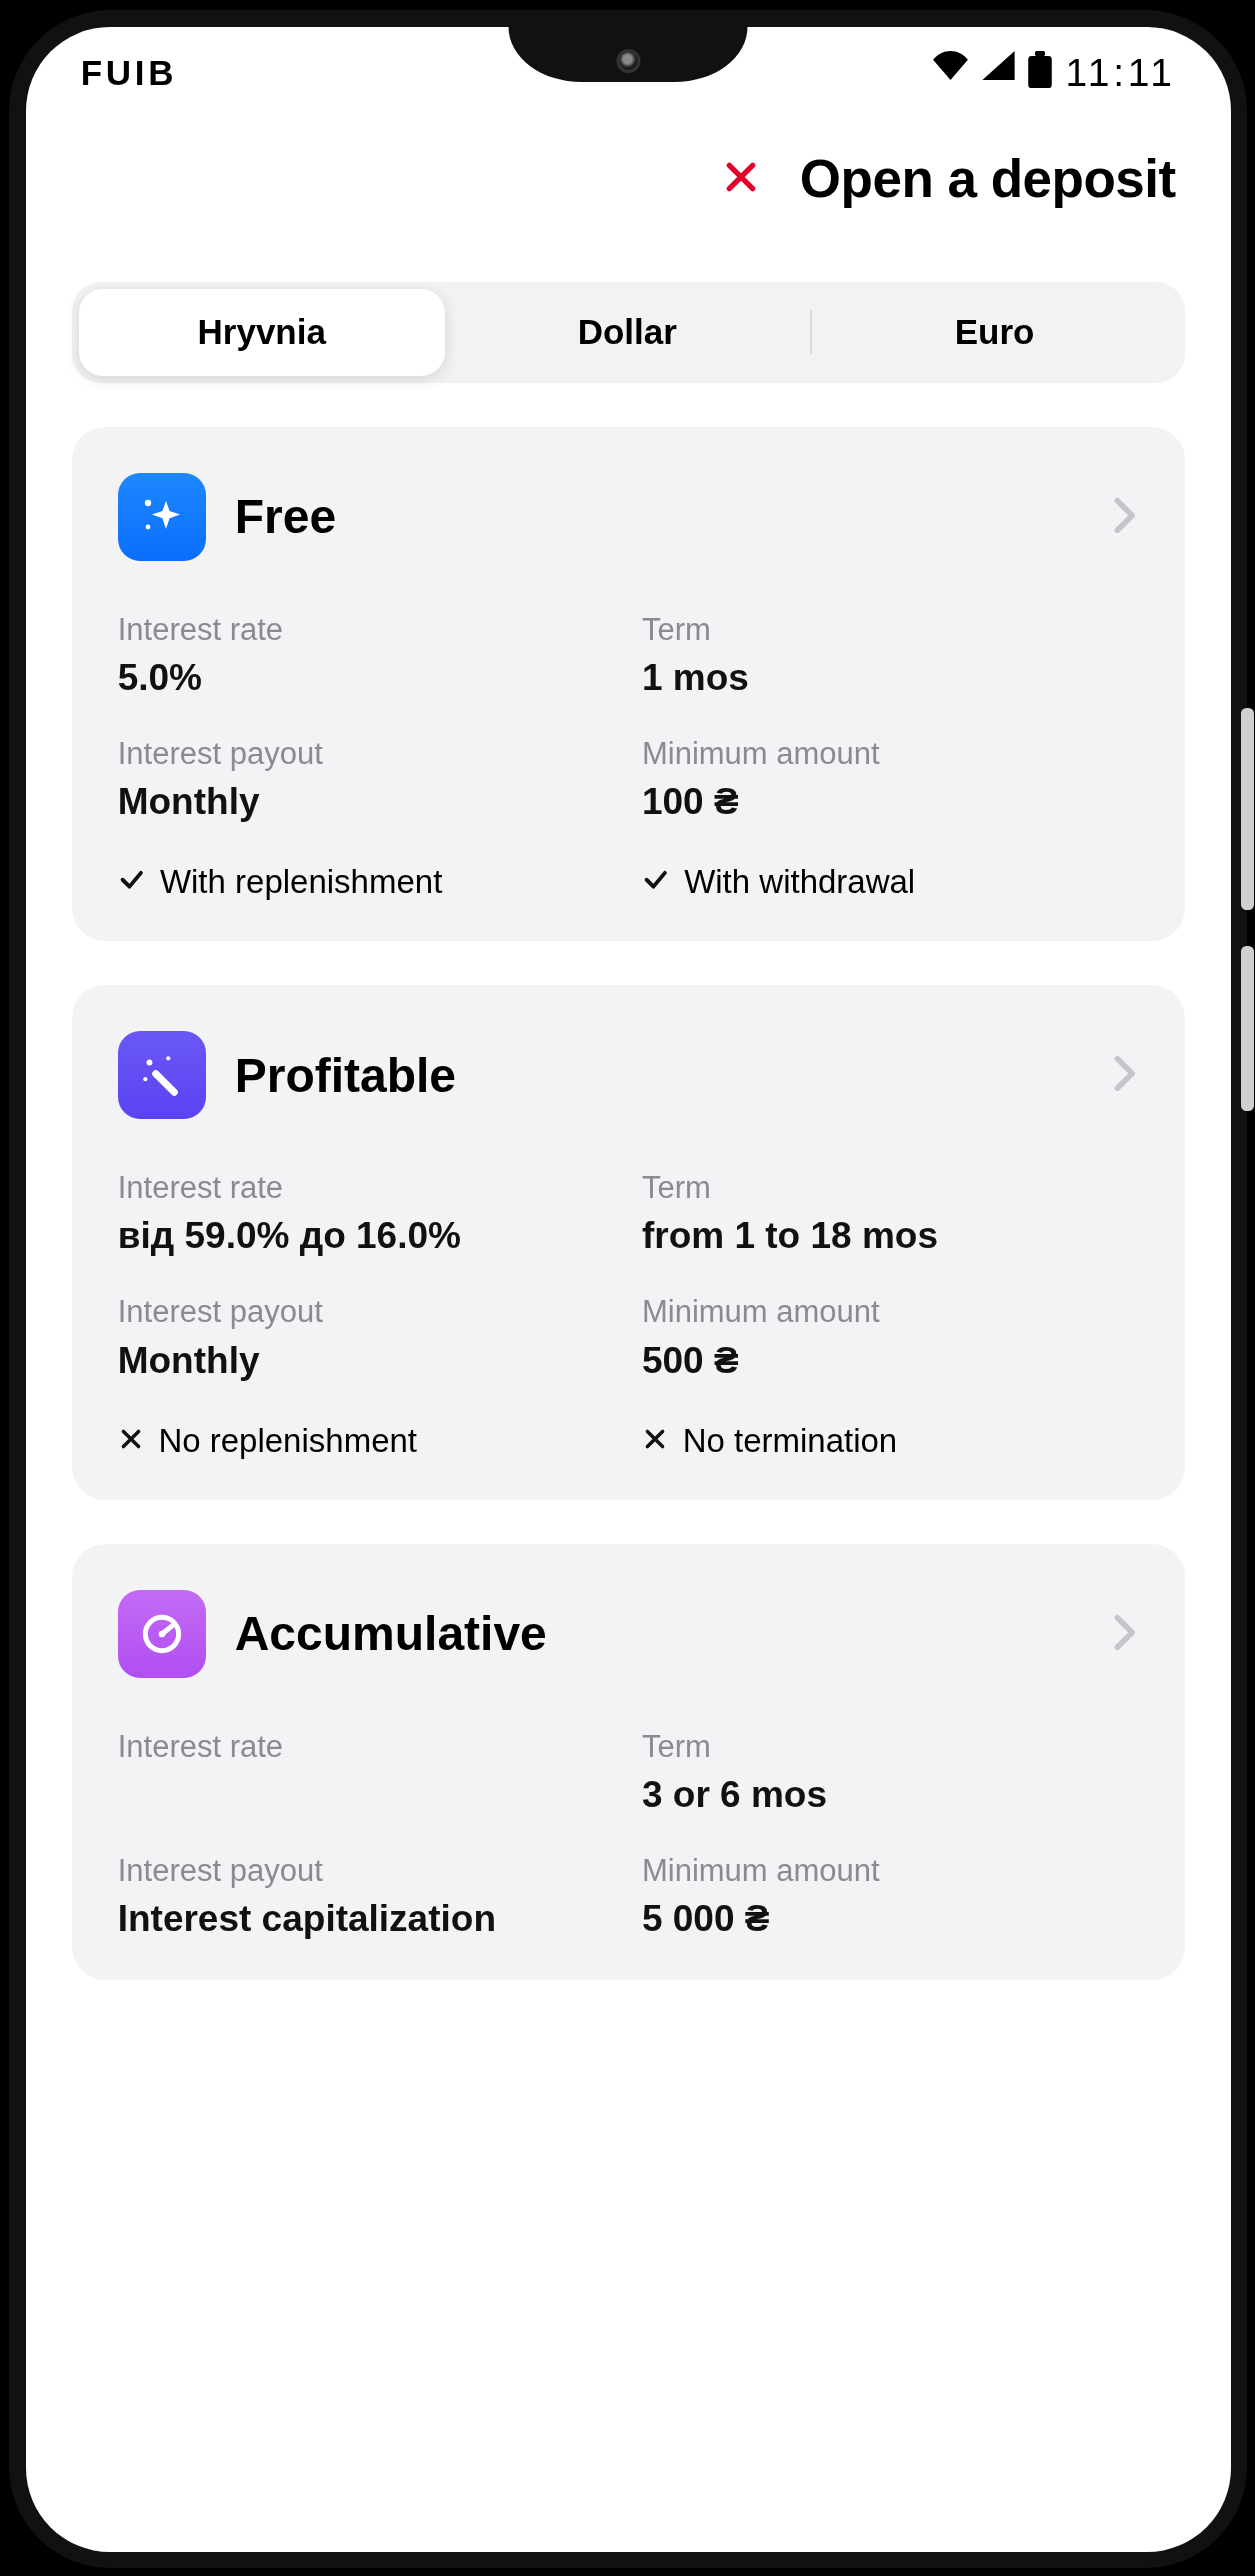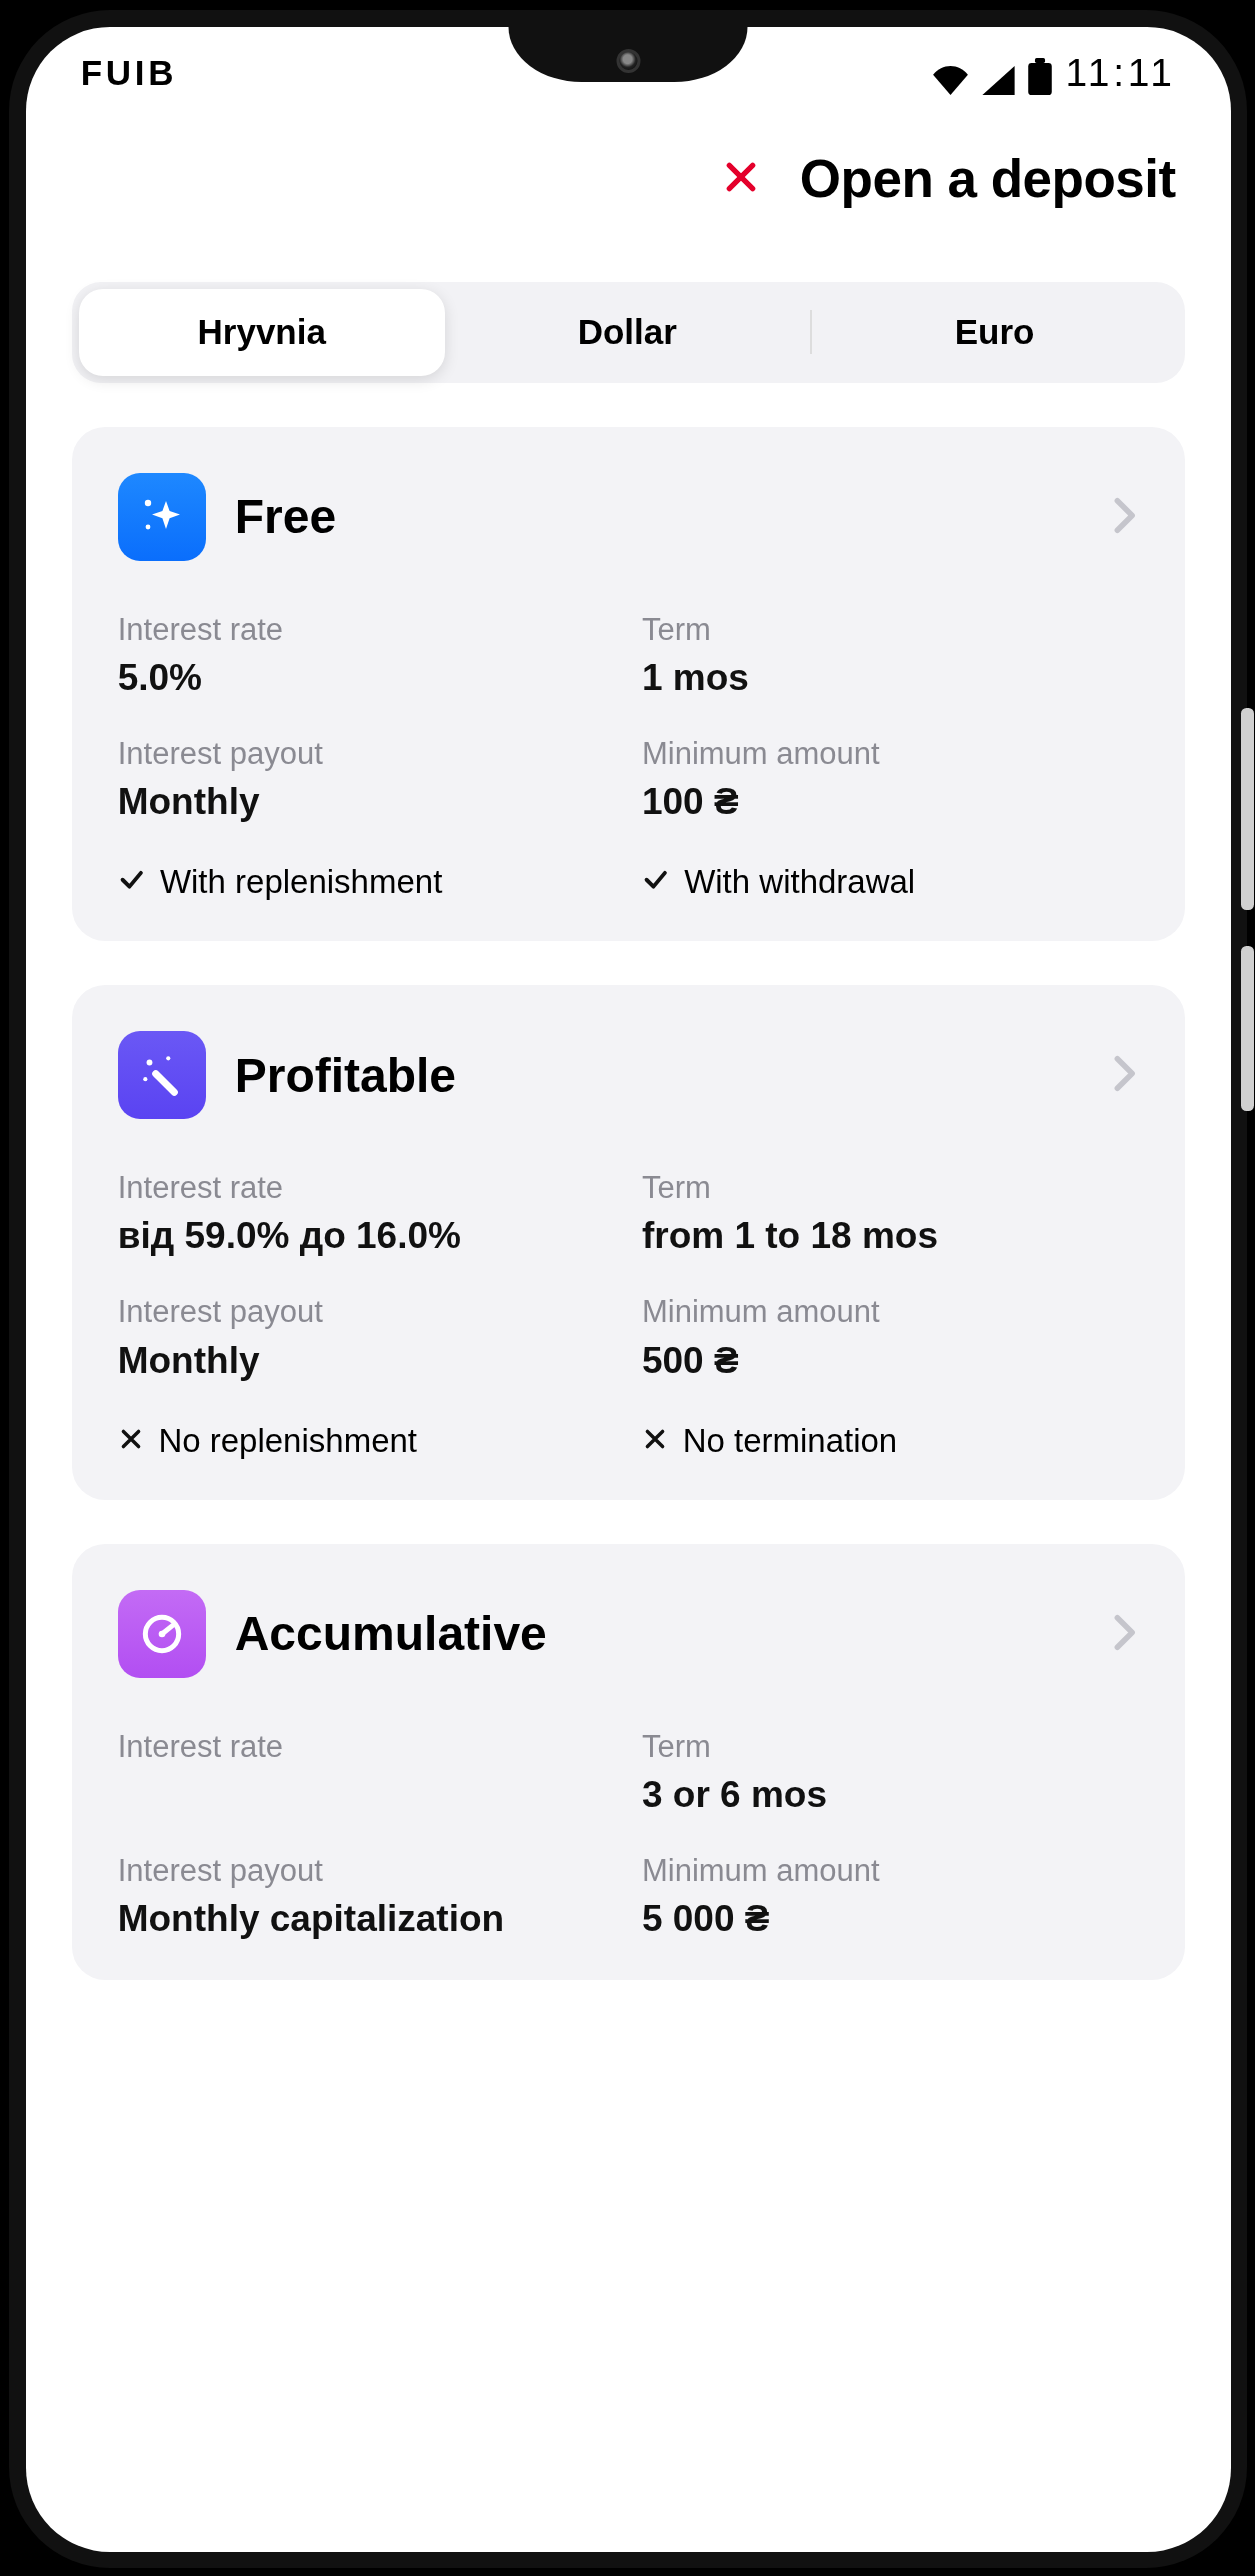--- a/index.html
+++ b/index.html
@@ -54,21 +54,21 @@
   }
 
   
   .status {
     height: 84px;
     display:flex; align-items:center; justify-content:space-between;
     padding: 9.2px 55px 0 55px;
     font-size: 37px; font-weight: 600;
   }
   .status .carrier { letter-spacing: 3.7px; font-weight: 700; font-size: 35px;}
-  .status .right { display:flex; align-items:flex-end; gap: 13px; }
+  .status .right { display:flex; align-items:flex-start; gap: 13px; }
   .status .right svg { display:block; }
   .status .time { font-size: 39px; font-weight: 500; letter-spacing: 3.7px; }
 
   
   .header {
     display:flex; align-items:center;
     padding: 37px 55px 18.4px 55px;
     gap: 33px;
     justify-content: flex-end;
   }
@@ -339,21 +339,21 @@
         <div class="grid">
           <div class="stat">
             <div class="label">Interest rate</div>
           </div>
           <div class="stat">
             <div class="label">Term</div>
             <div class="value">3 or 6 mos</div>
           </div>
           <div class="stat">
             <div class="label">Interest payout</div>
-            <div class="value">Monthly capitalization</div>
+            <div class="value">Interest capitalization</div>
           </div>
           <div class="stat">
             <div class="label">Minimum amount</div>
             <div class="value">5 000 ₴</div>
           </div>
         </div>
       </div>
 
     </div>
   </div>

